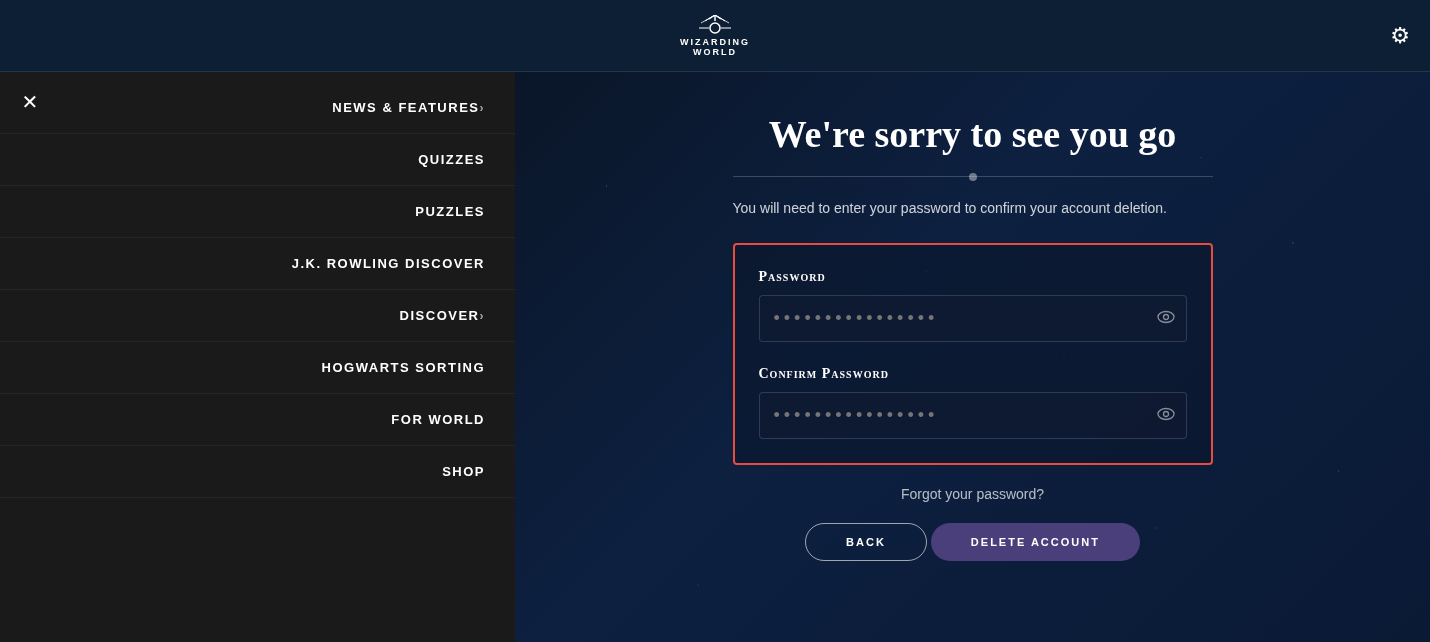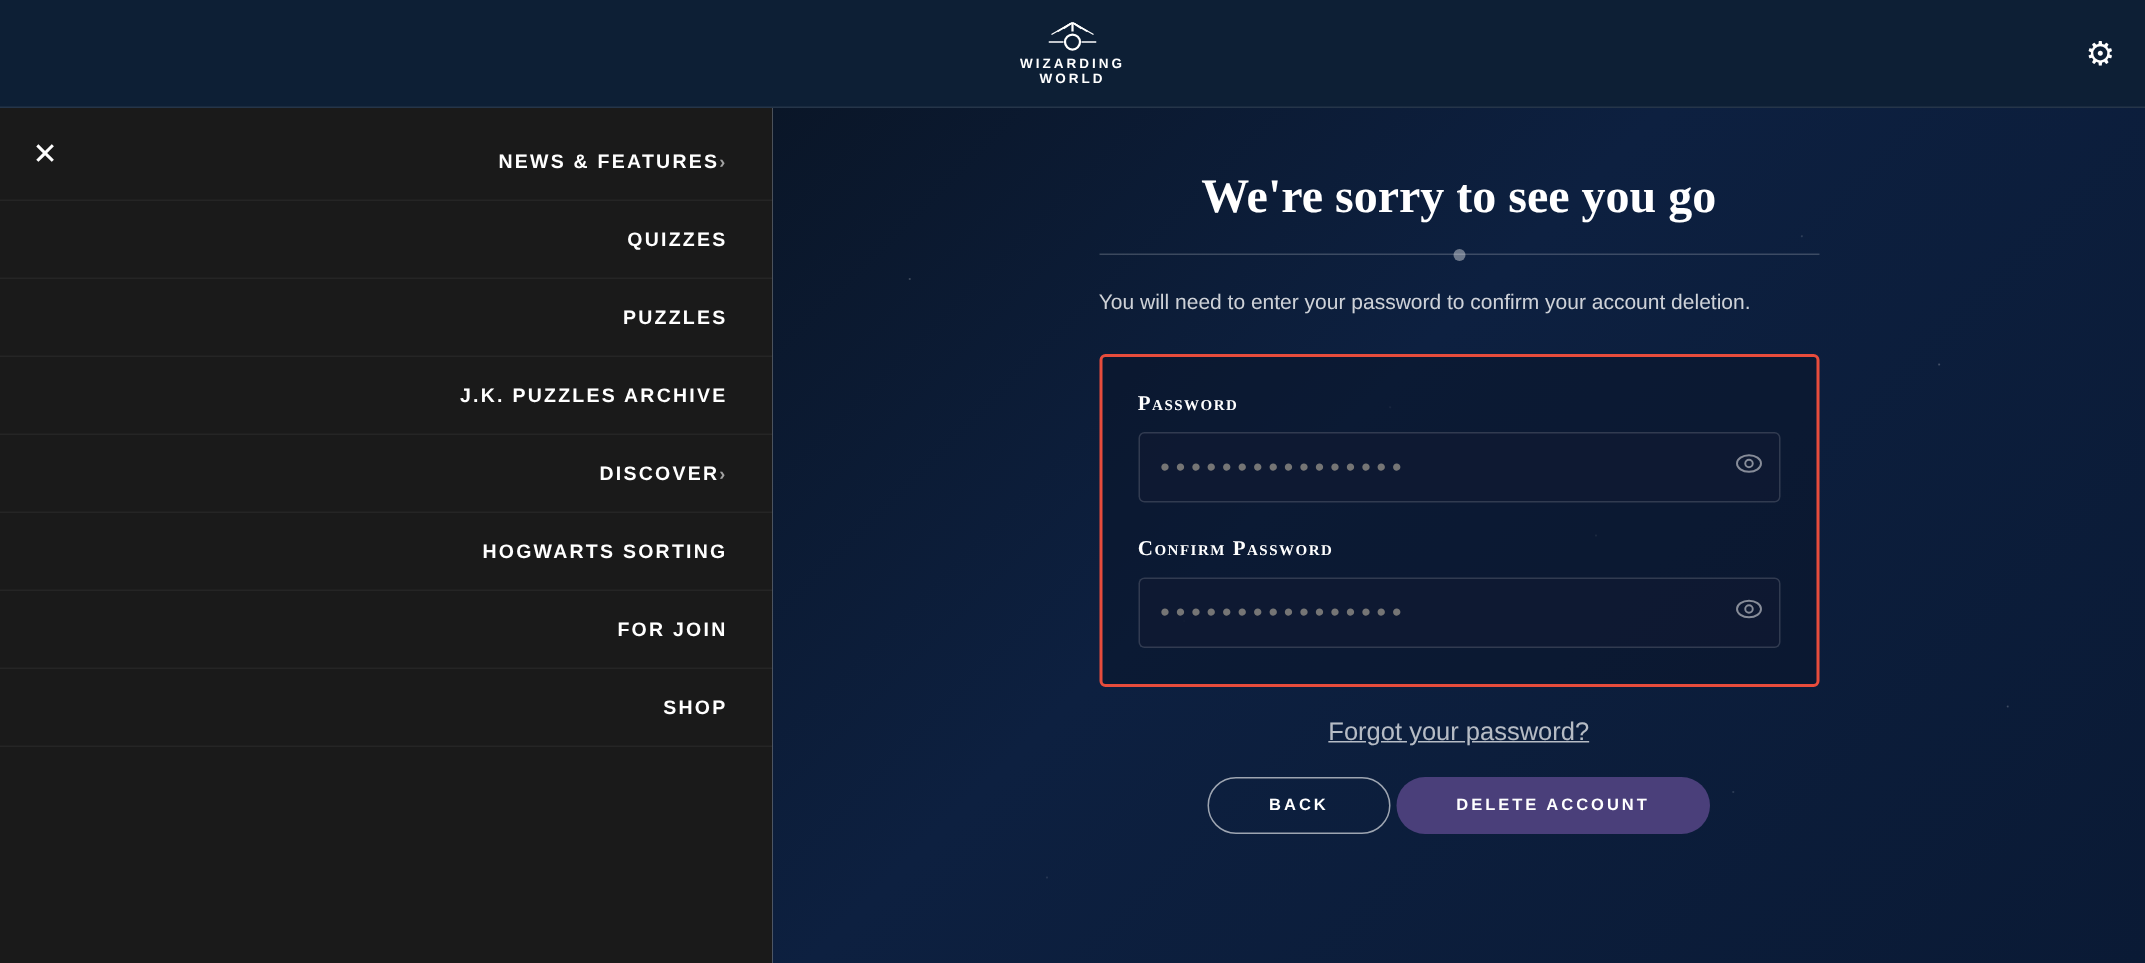--- a/index.html
+++ b/index.html
@@ -130,21 +130,21 @@
       pointer-events: none;
     }
 
     .delete-form-container {
       width: 480px;
       position: relative;
       z-index: 1;
     }
 
     .page-title {
-      font-size: 32px;
+      font-size: 38px;
       font-weight: bold;
       color: white;
       font-family: 'Georgia', serif;
       margin-bottom: 20px;
       text-align: center;
     }
 
     .divider-line {
       width: 100%;
       height: 1px;
@@ -225,22 +225,21 @@
       cursor: pointer;
     }
 
     .forgot-password-link {
       text-align: center;
       margin-bottom: 20px;
     }
     .forgot-password-link a {
       color: rgba(255,255,255,0.7);
       font-family: Arial, sans-serif;
-      font-size: 17px;
-      text-decoration: underline;
+      font-size: 14px;
       cursor: pointer;
     }
 
     .button-row {
       display: flex;
       justify-content: center;
       gap: 4px;
     }
 
     .btn-back {
@@ -309,31 +308,31 @@
         <span>NEWS &amp; FEATURES</span>
         <span class="chevron">›</span>
       </div>
       <div class="sidebar-item">
         <span>QUIZZES</span>
       </div>
       <div class="sidebar-item">
         <span>PUZZLES</span>
       </div>
       <div class="sidebar-item">
-        <span>J.K. PUZZLES ARCHIVE</span>
+        <span>J.K. ROWLING DISCOVER</span>
       </div>
       <div class="sidebar-item">
         <span>DISCOVER</span>
         <span class="chevron">›</span>
       </div>
       <div class="sidebar-item">
         <span>HOGWARTS SORTING</span>
       </div>
       <div class="sidebar-item">
-        <span>FOR JOIN</span>
+        <span>FOR WORLD</span>
       </div>
       <div class="sidebar-item">
         <span>SHOP</span>
       </div>
 
     </nav>
   </div>
 
   <div class="content-area">
     <div class="delete-form-container">

